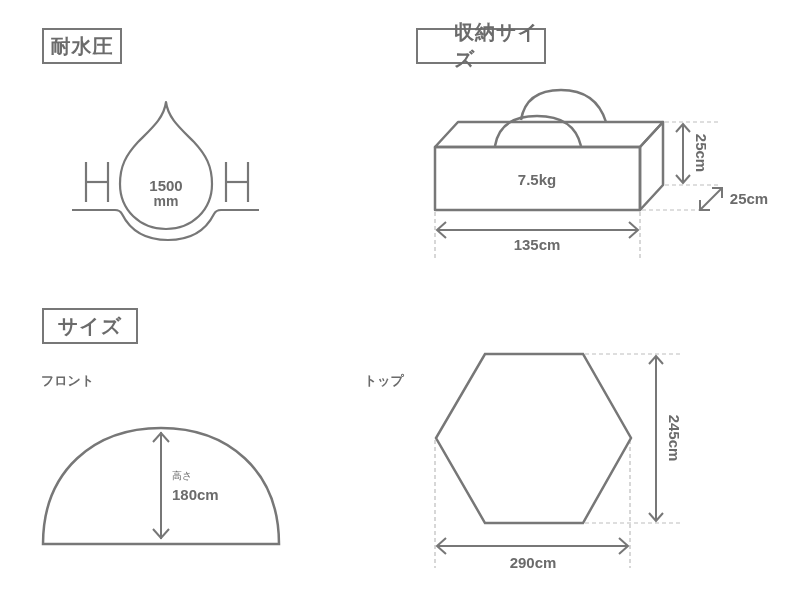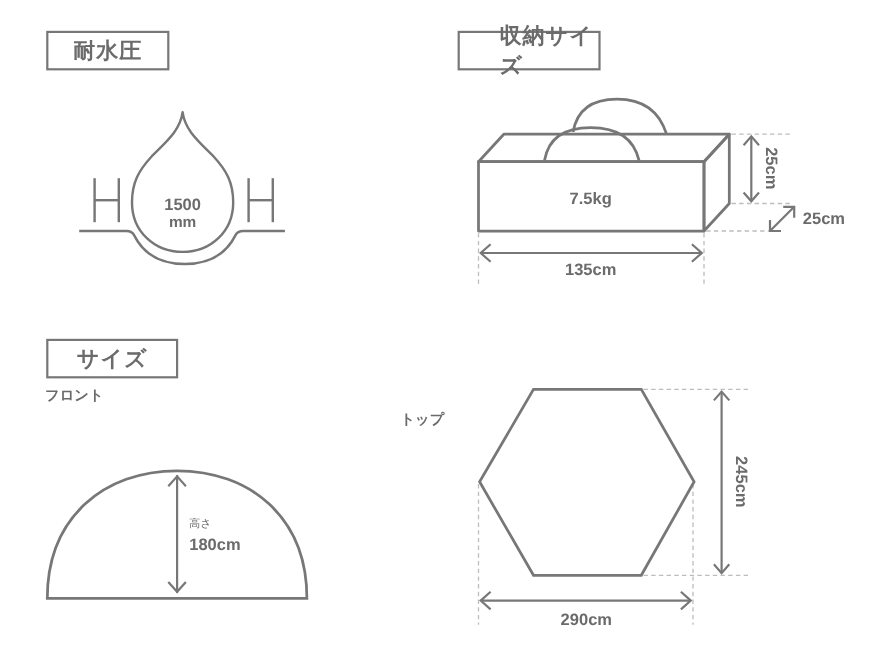--- a/index.html
+++ b/index.html
@@ -9,33 +9,33 @@
                  font-size: 20px; font-weight: bold; color: #6b6b6b; display: flex;
                  align-items: center; justify-content: center; letter-spacing: 1px;
                  background: #ffffff; }
     .label { position: absolute; font-size: 13px; font-weight: bold; color: #6b6b6b; }
     svg.art { position: absolute; left: 0; top: 0; width: 800px; height: 600px; }
     svg text { font-family: "Liberation Sans", sans-serif; font-weight: bold; fill: #6b6b6b; }
   </style>
 </head>
 <body>
 
-<div class="title-box" style="left:42px; top:28px; width:112px; height:36px;">
+<div class="title-box" style="left:42px; top:28px; width:80px; height:36px;">
   <span>耐水圧</span>
 </div>
 
 <div class="title-box" style="left:416px; top:28px; width:130px; height:36px;padding-left:36px;">
   <span>収納サイズ</span>
 </div>
 
-<div class="title-box" style="left:42px; top:308px; width:120px; height:36px;text-align:right;">
+<div class="title-box" style="left:42px; top:308px; width:96px; height:36px;text-align:right;">
   <span>サイズ</span>
 </div>
 
-<div class="label" style="left:41px; top:351px;">フロント</div>
+<div class="label" style="left:41px; top:372px;">フロント</div>
 
 <div class="label" style="left:364px; top:372px;">トップ</div>
 
 <svg class="art" viewBox="0 0 800 600" xmlns="http://www.w3.org/2000/svg">
 
   <g fill="none" stroke="#777777" stroke-width="2.2" stroke-linejoin="round">
 
     <path d="M72 210 L115 210 Q120 210 122 214 Q135 240 168 240 Q201 240 214 214 Q216 210 221 210 L259 210"></path>
 
     <g>

